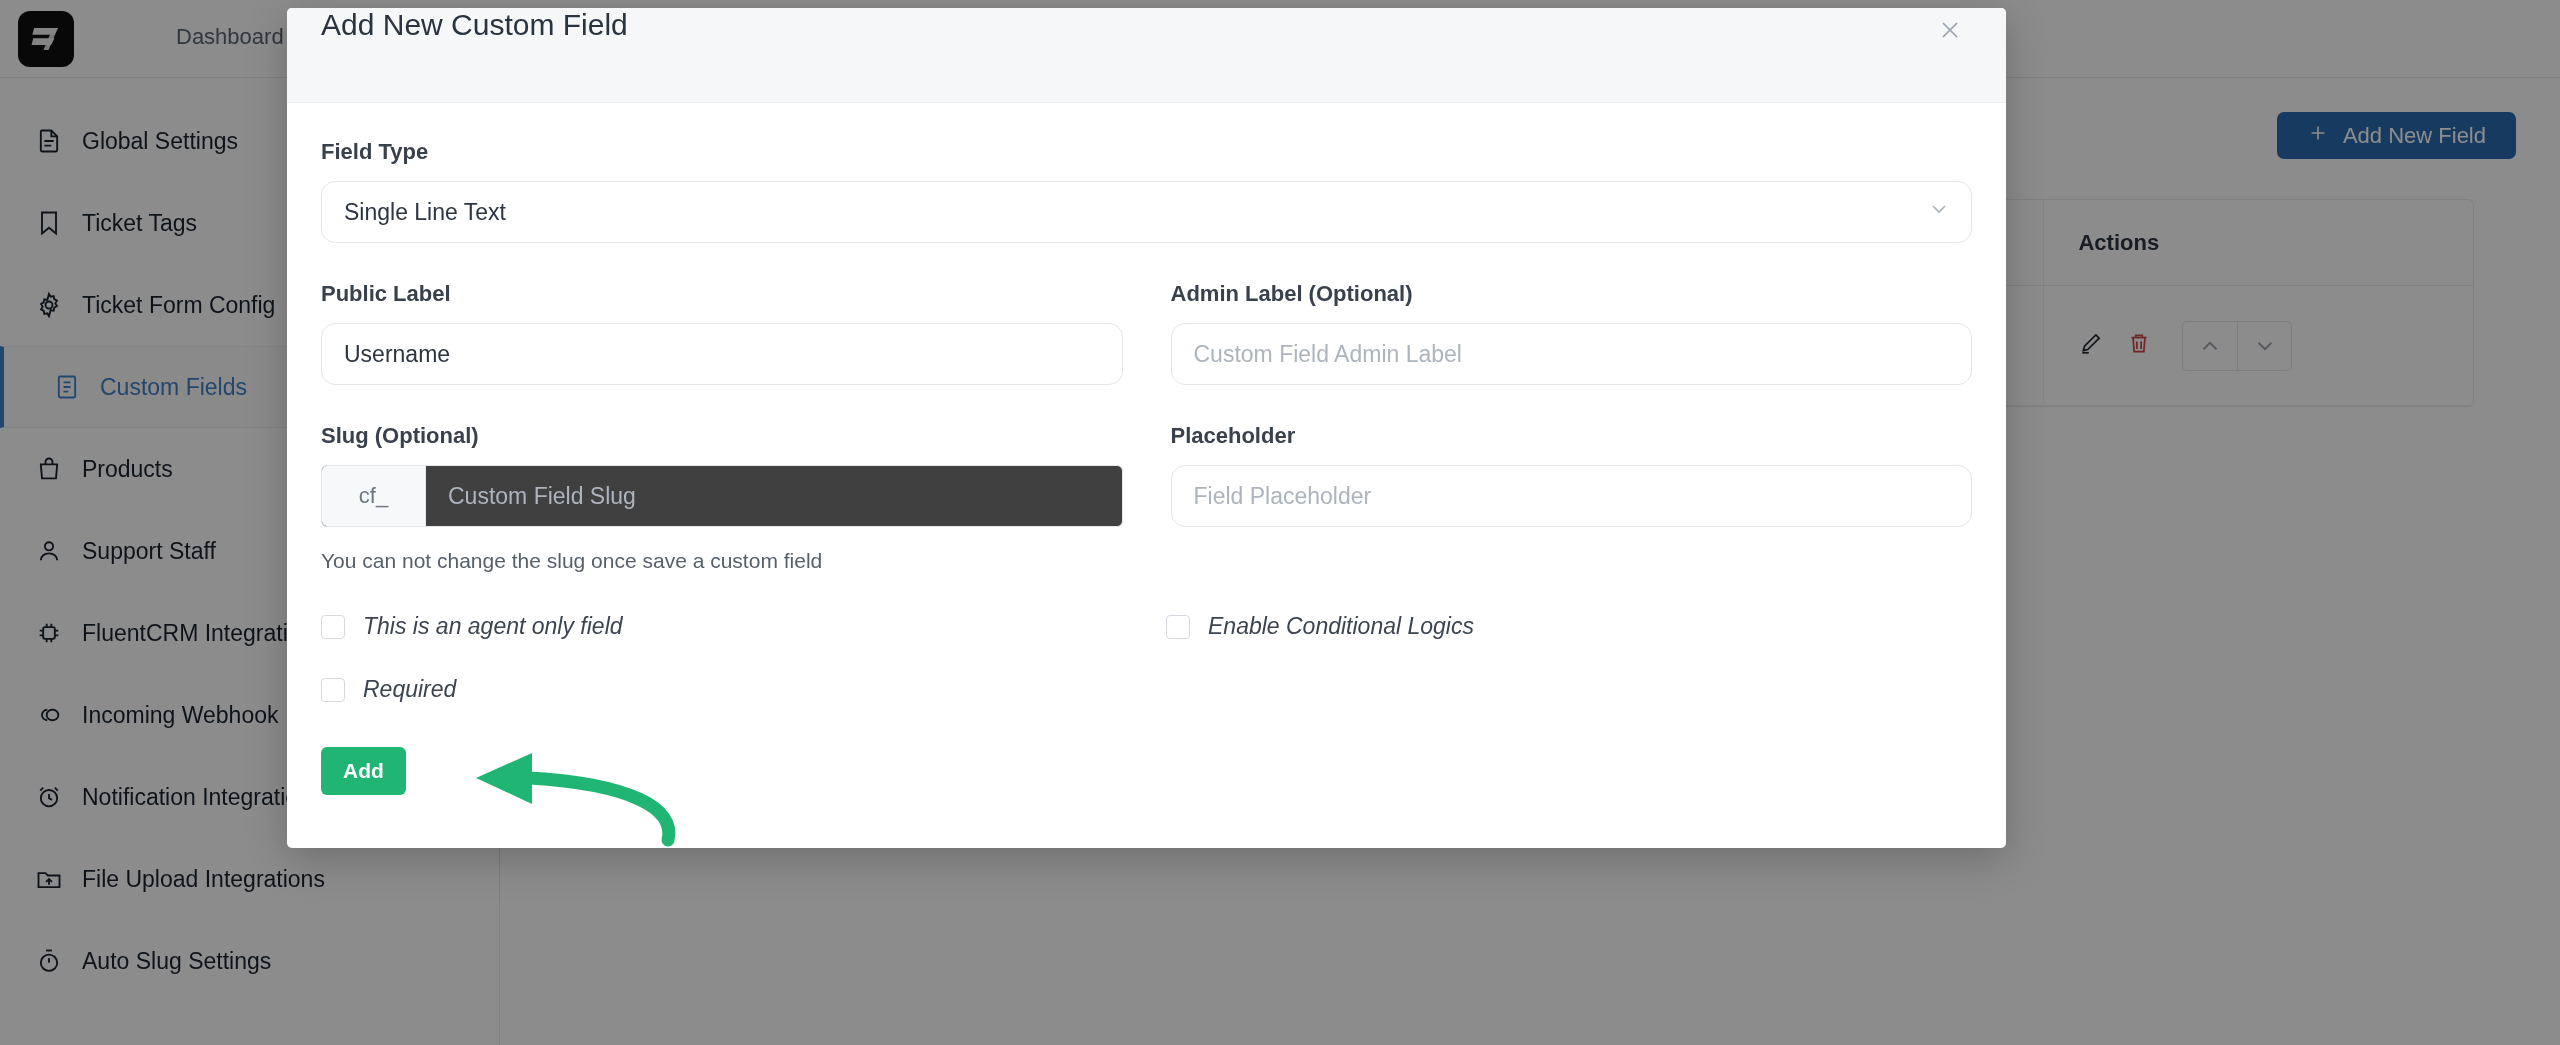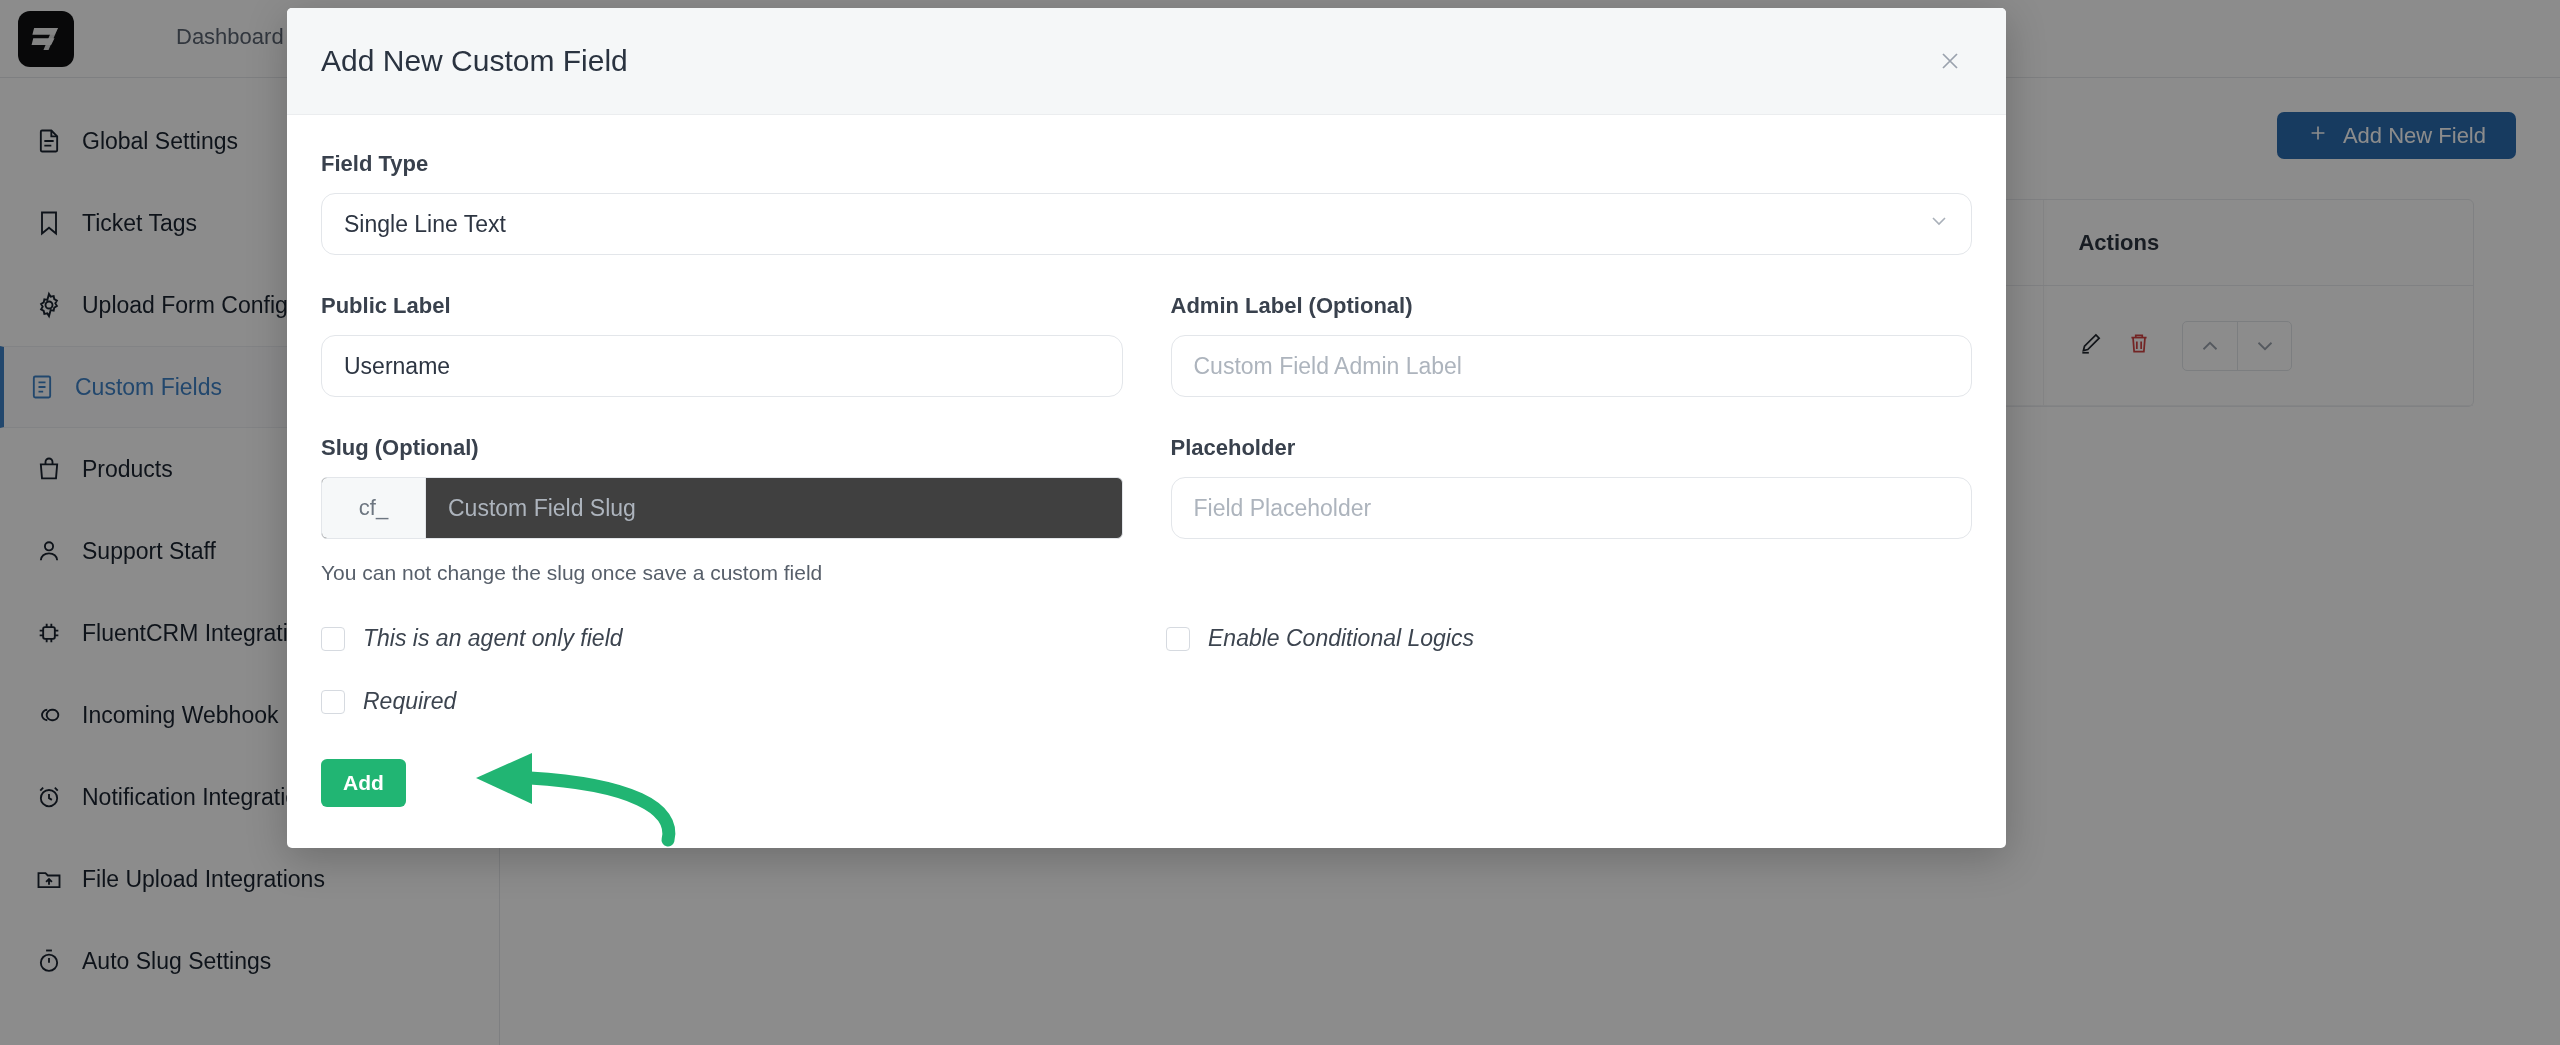--- a/index.html
+++ b/index.html
@@ -40,21 +40,21 @@
     padding-top: 22px;
   }
   .side-item {
     display: flex; align-items: center; gap: 18px;
     height: 82px; padding-left: 34px; font-size: 23px; color: #1b2430;
     white-space: nowrap;
   }
   .side-item.active {
     color: #3f82c7; background: #fbfcfd;
     border-top: 1px solid #edeff2; border-bottom: 1px solid #edeff2;
-    border-left: 4px solid #3f82c7; padding-left: 23px;
+    border-left: 4px solid #3f82c7; padding-left: 48px;
   }
   .side-item .ico { width: 30px; height: 30px; flex: 0 0 30px; display:flex; align-items:center; justify-content:center; }
   .side-item .ico svg { width: 28px; height: 28px; }
 
   
   .content { position: absolute; top: 78px; left: 500px; right: 0; bottom: 0; background: #ffffff; padding: 34px 44px; }
   .content-head { display: flex; justify-content: flex-end; }
   .add-new-field-btn {
     background: #2b6cb0; color: #ffffff; border: none; border-radius: 7px;
     height: 47px; padding: 0 30px; font-size: 22px; display: inline-flex;
@@ -82,22 +82,22 @@
   .overlay { position: absolute; inset: 0; background: rgba(0,0,0,0.45); }
 
   
   .modal {
     position: absolute; left: 287px; top: 8px; width: 1719px; height: 840px;
     background: #ffffff; border-radius: 5px;
     box-shadow: 0 10px 40px rgba(0,0,0,0.22);
     display: flex; flex-direction: column;
   }
   .modal-head {
-    height: 107px; background: #f5f7f8; border-bottom: 1px solid #ebedef;
-    display: flex; align-items: center; padding: 0 34px;
+    height: 95px; background: #f5f7f8; border-bottom: 1px solid #ebedef;
+    display: flex; padding: 0 34px;
     border-radius: 5px 5px 0 0;
   }
   .modal-title { font-size: 30px; color: #2a3340; }
   .modal-close { margin-left: auto; width: 44px; height: 44px; display: flex; align-items: center; justify-content: center; color: #9aa2ad; cursor: pointer; }
   .modal-body { padding: 36px 34px 0 34px; flex: 1; }
 
   .fld-label { font-size: 22px; font-weight: bold; color: #39414d; margin-bottom: 16px; }
   .row2 { display: flex; gap: 48px; }
   .col { width: 805px; }
 
@@ -187,21 +187,21 @@
         <span>Ticket Tags</span>
       </div>
 
       <div class="side-item">
         <span class="ico">
           <svg viewBox="0 0 24 24" fill="none" stroke="#1b2430" stroke-width="1.6">
               <circle cx="12" cy="12" r="3"></circle>
               <path d="M12 2.5l1.4 2.3 2.6-.5.5 2.6 2.3 1.4-1.4 2.3 1.4 2.3-2.3 1.4-.5 2.6-2.6-.5L12 21.5l-1.4-2.3-2.6.5-.5-2.6L5.2 15.7 6.6 13.4 5.2 11.1l2.3-1.4.5-2.6 2.6.5z"></path>
             </svg>
         </span>
-        <span>Upload Form Config</span>
+        <span>Ticket Form Config</span>
       </div>
 
       <div class="side-item active">
         <span class="ico">
           <svg viewBox="0 0 24 24" fill="none" stroke="#3f82c7" stroke-width="1.6">
               <rect x="5" y="3" width="14" height="18" rx="1.2"></rect>
               <path d="M9 8h6M9 12h6M9 16h4"></path>
             </svg>
         </span>
         <span>Custom Fields</span>

